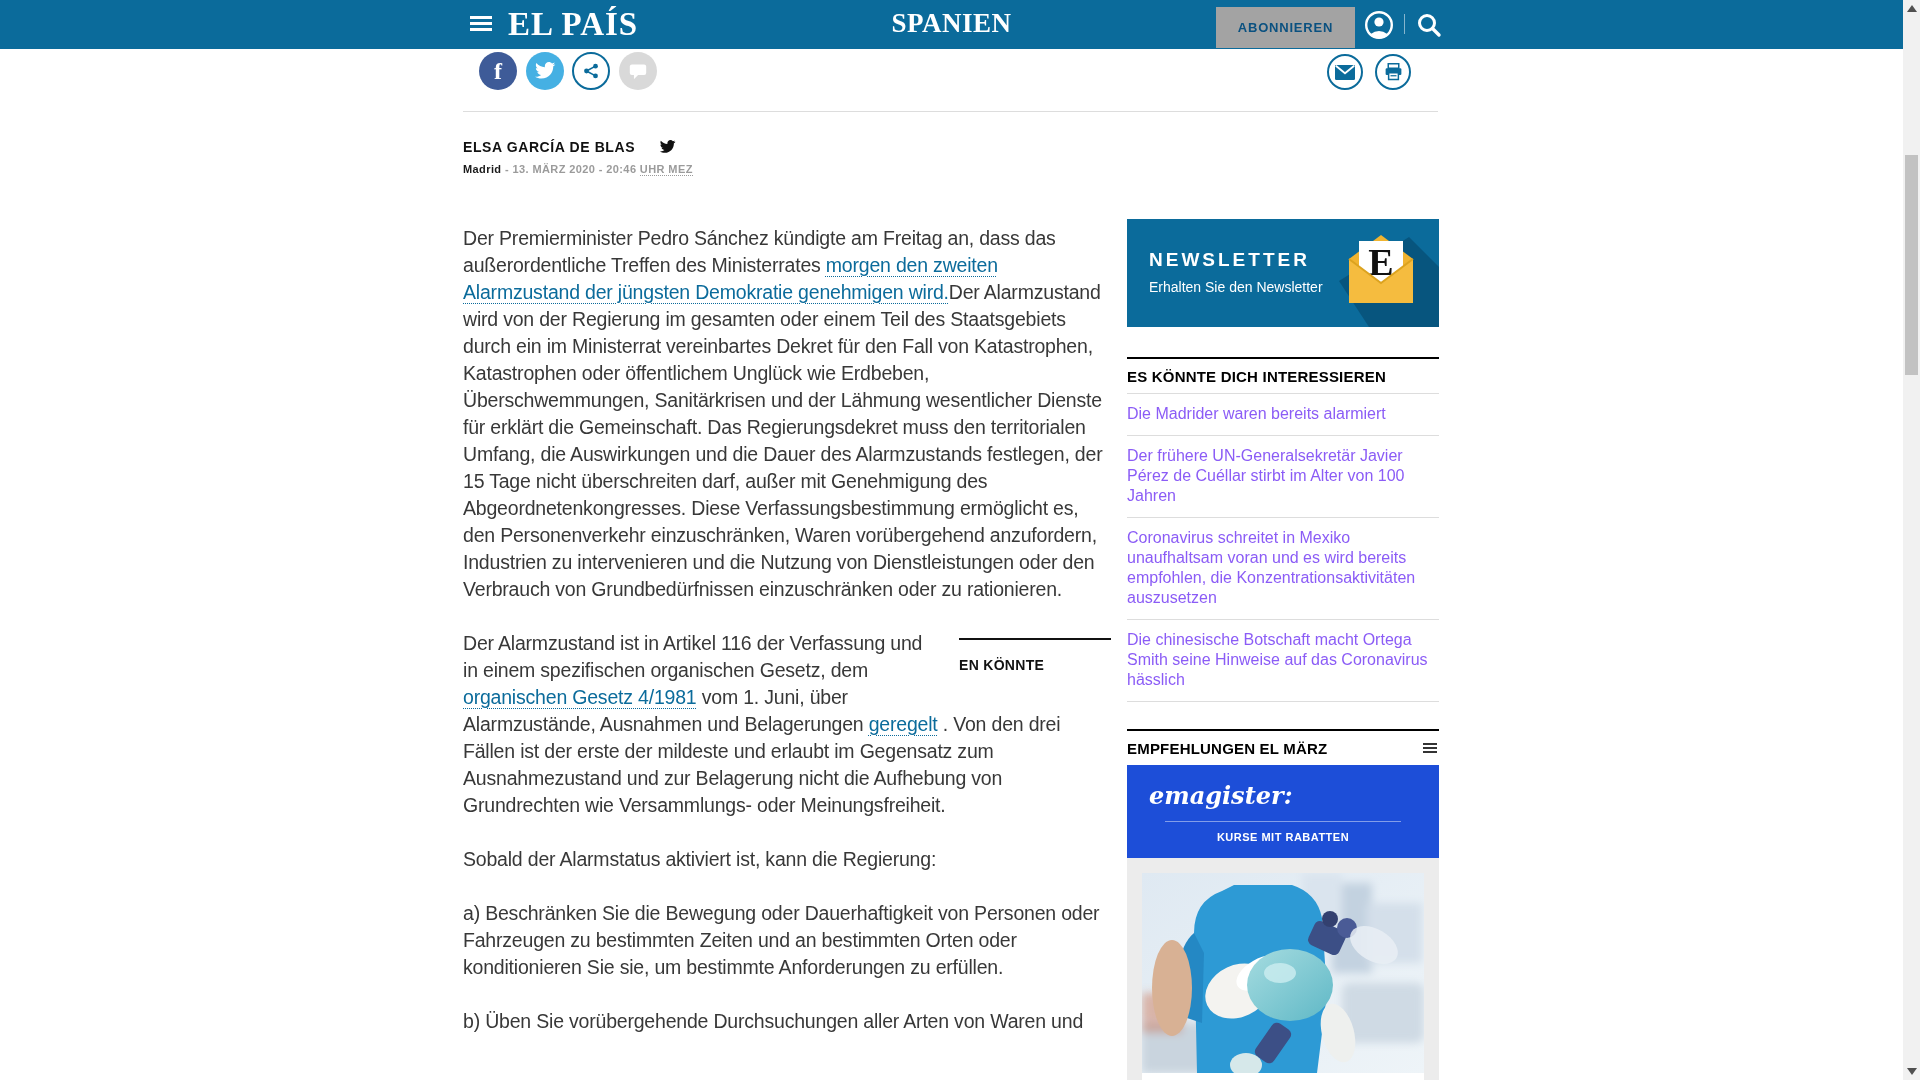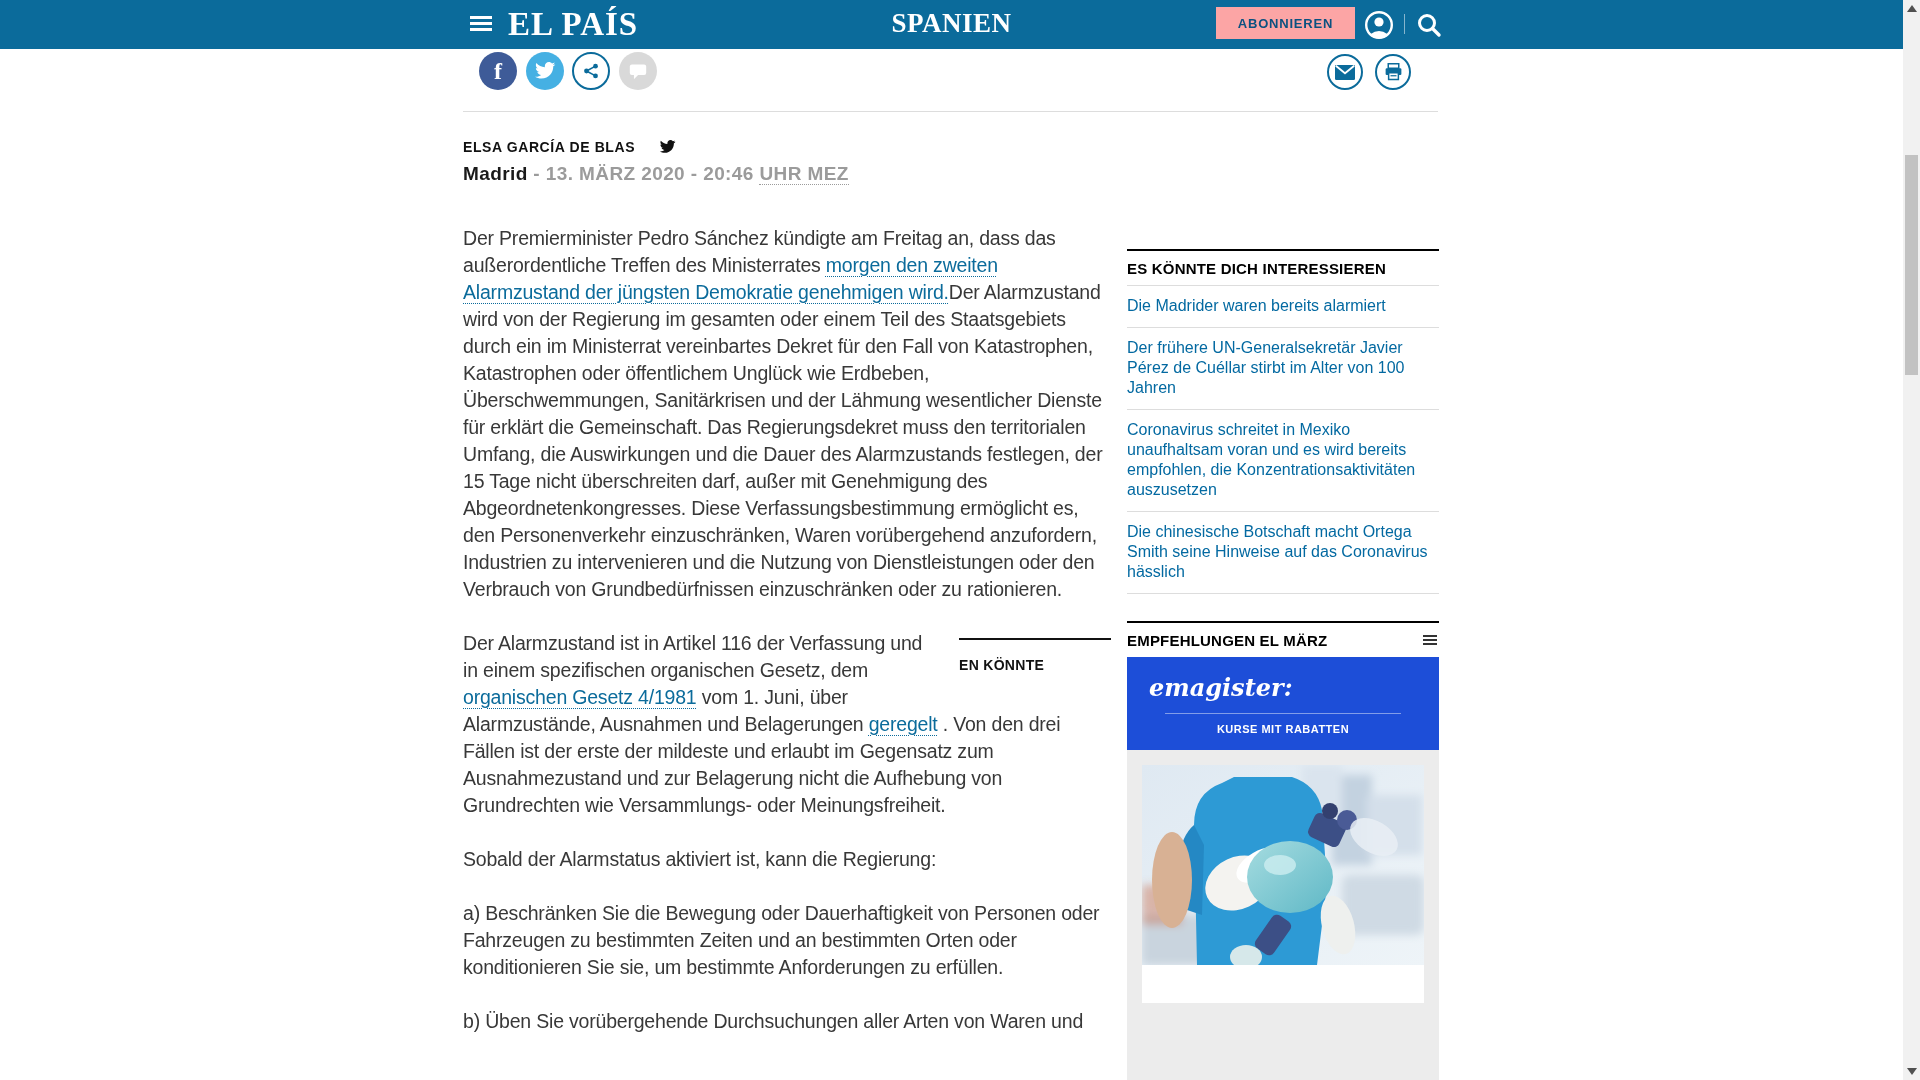--- a/index.html
+++ b/index.html
@@ -7,41 +7,41 @@
               font-family:"Liberation Sans", sans-serif; }
 
   
   .topbar { position:absolute; left:0; top:0; width:1903px; height:49px; background:#0b6b9b; }
   .burger { position:absolute; left:470px; top:16px; width:22px; height:16px; cursor:pointer; }
   .burger span { display:block; height:2.5px; background:#fff; margin-bottom:3.5px; }
   .brand { position:absolute; left:508px; top:6px; color:#fff; font-family:"Liberation Serif",serif;
            font-weight:700; font-size:33px; letter-spacing:1px; }
   .section-title { position:absolute; left:0; right:0; top:8px; text-align:center; color:#fff;
            font-family:"Liberation Serif",serif; font-weight:700; font-size:27px; letter-spacing:.5px; }
-  .subscribe { position:absolute; left:1216px; top:7px; width:139px; height:32px; background:#fca5a5;
+  .subscribe { position:absolute; left:1216px; top:7px; width:139px; height:41px; background:#a3a3a3;
            border:none; color:#0b5180; font-weight:700; font-size:13px; letter-spacing:.8px; cursor:pointer; }
   .hdr-ico { position:absolute; top:10px; width:30px; height:30px; }
   .hdr-sep { position:absolute; left:1404px; top:14px; width:1px; height:20px; background:rgba(255,255,255,.5); }
 
   
   .circle { position:absolute; width:38px; height:38px; border-radius:50%; top:52px;
             display:flex; align-items:center; justify-content:center; cursor:pointer; }
   .c-fb { left:479px; background:#3e5b98; color:#fff; font-family:"Liberation Serif",serif;
           font-weight:700; font-size:24px; }
   .c-tw { left:526px; background:#45b0e3; }
   .c-sh { left:572px; background:#fff; border:2px solid #0b6b9b; }
   .c-cm { left:619px; background:#d9d9d9; }
   .c-mail { left:1327px; top:54px; width:36px; height:36px; background:#fff; border:2px solid #0b6b9b; }
   .c-prn { left:1375px; top:54px; width:36px; height:36px; background:#fff; border:2px solid #0b6b9b; }
   .toprule { position:absolute; left:463px; top:111px; width:975px; height:1px; background:#ddd; }
 
   
   .author-line { position:absolute; left:463px; top:139px; font-size:14px; font-weight:700;
                  letter-spacing:.6px; color:#111; display:flex; align-items:center; gap:24px; }
-  .date-line { position:absolute; left:463px; top:163px; font-size:19px; font-weight:700;
+  .date-line { position:absolute; left:463px; top:163px; font-size:11px; font-weight:700;
                color:#9b9b9b; letter-spacing:.4px; }
   .date-line .loc { color:#1a1a1a; }
   .tz { border-bottom:1px dotted #9b9b9b; }
 
   
   .article-col { position:absolute; left:463px; top:225px; width:648px; color:#383838;
                  font-size:19.5px; line-height:27px; letter-spacing:-.2px; }
   .article-col p { margin:0 0 27px 0; }
   a.art-link { color:#0b6b9b; text-decoration:underline; text-decoration-style:dotted;
                text-decoration-thickness:1px; text-underline-offset:4px; cursor:pointer; }
@@ -56,21 +56,21 @@
   .sidebar { position:absolute; left:1127px; top:219px; width:312px; }
   .nl-box { position:relative; height:108px; background:#0b6b9b; color:#fff; overflow:hidden; cursor:pointer; }
   .nl-title { position:absolute; left:22px; top:30px; font-size:19px; font-weight:700; letter-spacing:3px; }
   .nl-sub { position:absolute; left:22px; top:60px; font-size:14px; }
   .nl-art { position:absolute; right:0; top:0; width:130px; height:108px; }
 
   .sec-head { border-top:2px solid #000; margin-top:30px; padding:9px 0 8px 0;
               font-size:15px; font-weight:700; color:#000; letter-spacing:.2px;
               border-bottom:1px solid #ddd; position:relative; }
   .int-item { padding:10px 0 11px 0; border-bottom:1px solid #ddd; font-size:16px;
-              line-height:20px; color:#0369a1; cursor:pointer; }
+              line-height:20px; color:#8b5cf6; cursor:pointer; }
   .rec-head { border-top:2px solid #000; margin-top:27px; padding:9px 0 8px 0; font-size:15px;
               font-weight:700; letter-spacing:.2px; position:relative; }
   .rec-burger { position:absolute; right:2px; top:12px; width:14px; height:10px; cursor:pointer; }
   .rec-burger span { display:block; height:2px; background:#333; margin-bottom:2px; }
 
   .emag { position:relative; background:#1d4ed8; height:93px; color:#fff; }
   .emag-brand { position:absolute; left:22px; top:16px; font-family:"DejaVu Serif",serif;
                 font-style:italic; font-weight:700; font-size:24px; }
   .emag-line { position:absolute; left:38px; right:38px; top:56px; height:1px; background:rgba(255,255,255,.45); }
   .emag-banner { position:absolute; left:0; right:0; top:66px; text-align:center; font-size:11px;
@@ -178,20 +178,32 @@
 
   <p><span>Der Alarmzustand ist in Artikel 116 der Verfassung und in einem spezifischen organischen Gesetz, dem </span><a class="art-link">organischen Gesetz 4/1981</a><span> vom 1. Juni, über Alarmzustände, Ausnahmen und Belagerungen </span><a class="art-link">geregelt</a><span> . Von den drei Fällen ist der erste der mildeste und erlaubt im Gegensatz zum Ausnahmezustand und zur Belagerung nicht die Aufhebung von Grundrechten wie Versammlungs- oder Meinungsfreiheit.</span></p>
 
   <p>Sobald der Alarmstatus aktiviert ist, kann die Regierung:</p>
   <p>a) Beschränken Sie die Bewegung oder Dauerhaftigkeit von Personen oder Fahrzeugen zu bestimmten Zeiten und an bestimmten Orten oder konditionieren Sie sie, um bestimmte Anforderungen zu erfüllen.</p>
   <p>b) Üben Sie vorübergehende Durchsuchungen aller Arten von Waren und</p>
 </div>
 
 <div class="sidebar">
 
+  <div class="nl-box">
+    <div class="nl-title">NEWSLETTER</div>
+    <div class="nl-sub">Erhalten Sie den Newsletter</div>
+    <svg class="nl-art" viewBox="0 0 130 108">
+      <polygon points="30,62 100,18 130,48 130,108 60,108" fill="#07557e"></polygon>
+      <polygon points="40,40 72,16 104,40 104,84 40,84" fill="#f0b431"></polygon>
+      <rect x="50" y="22" width="44" height="44" fill="#fff"></rect>
+      <text x="72" y="56" text-anchor="middle" font-family="Liberation Serif, serif" font-weight="700" font-size="38" fill="#111">E</text>
+      <polygon points="40,40 72,64 104,40 104,84 40,84" fill="#f5bc3f"></polygon>
+      <polyline points="40,40 72,64 104,40" fill="none" stroke="#dca31f" stroke-width="2"></polyline>
+    </svg>
+  </div>
 
   <div class="sec-head">ES KÖNNTE DICH INTERESSIEREN</div>
   <div class="int-item">Die Madrider waren bereits alarmiert</div>
   <div class="int-item">Der frühere UN-Generalsekretär Javier Pérez de Cuéllar stirbt im Alter von 100 Jahren</div>
   <div class="int-item">Coronavirus schreitet in Mexiko unaufhaltsam voran und es wird bereits empfohlen, die Konzentrationsaktivitäten auszusetzen</div>
   <div class="int-item">Die chinesische Botschaft macht Ortega Smith seine Hinweise auf das Coronavirus hässlich</div>
 
   <div class="rec-head">
     <span>EMPFEHLUNGEN EL MÄRZ</span>
     <div class="rec-burger">

